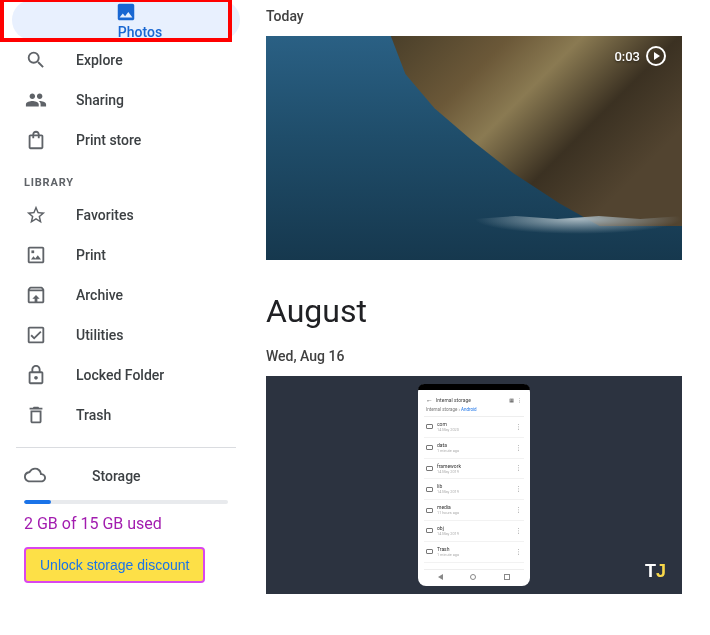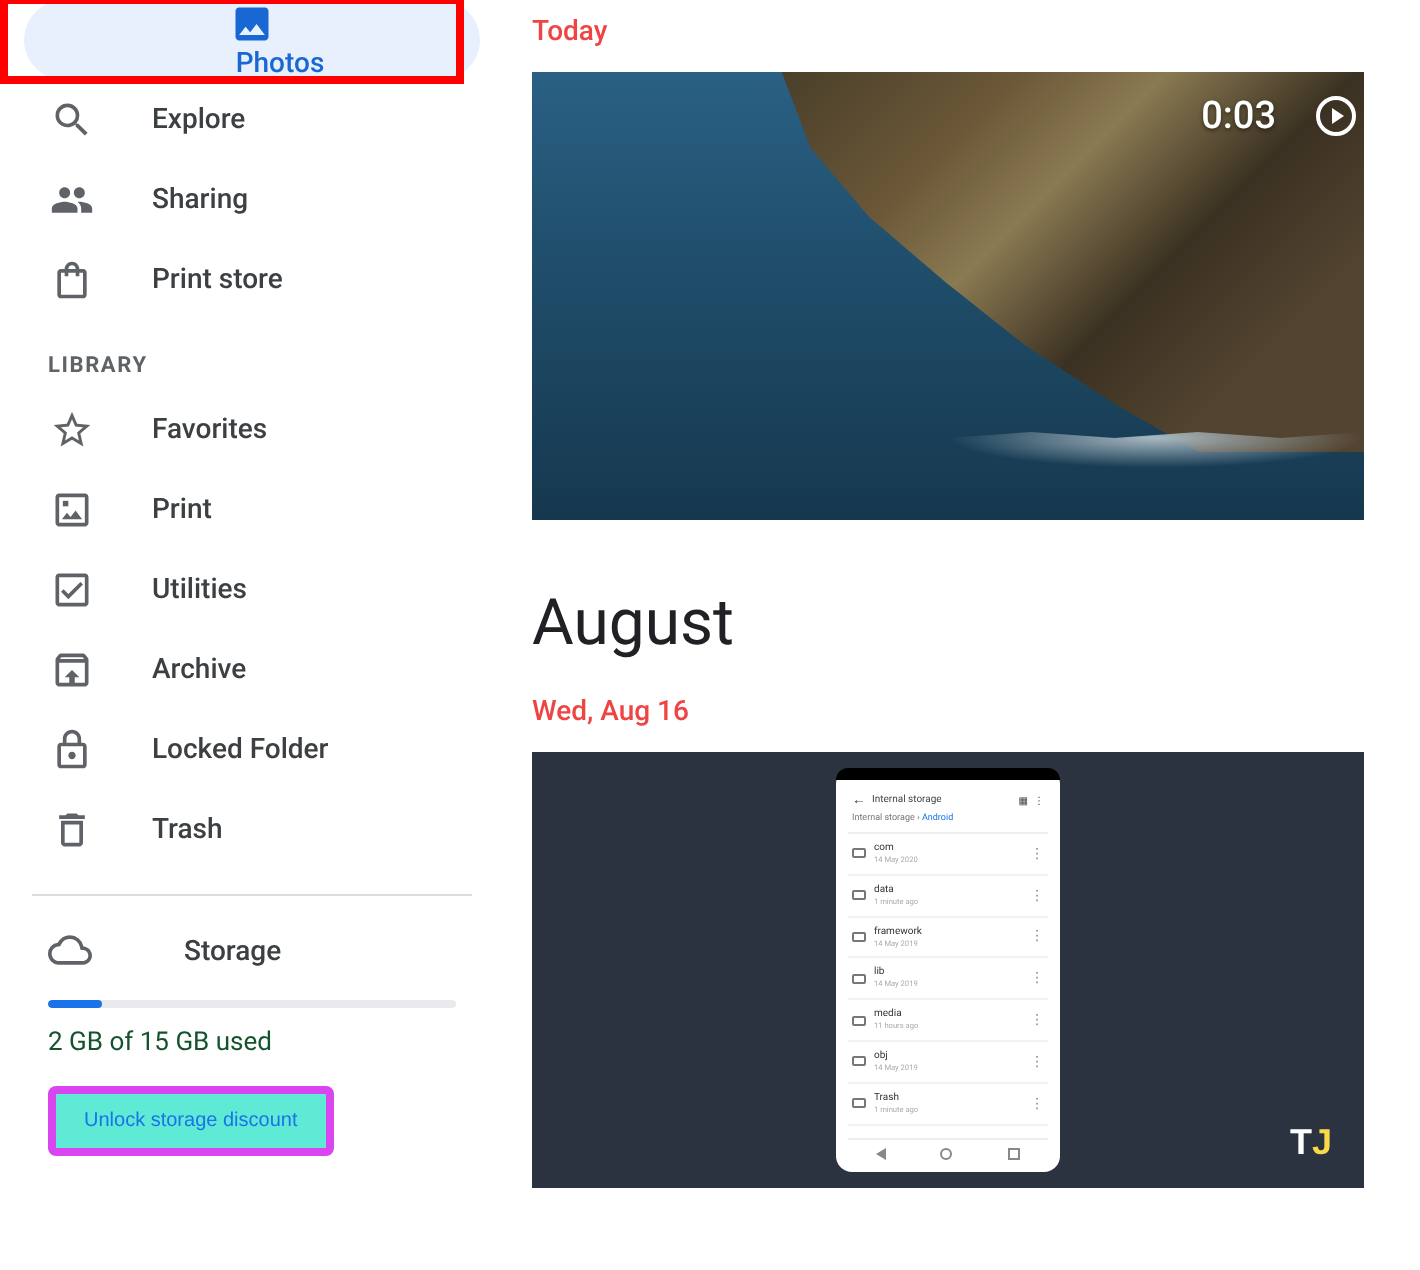--- a/index.html
+++ b/index.html
@@ -86,45 +86,45 @@
     margin: 4px 12px 0 12px;
     overflow: hidden;
   }
   .progress-fill {
     height: 100%;
     width: 13%;
     background: #1a73e8;
     border-radius: 2px;
   }
   .storage-text {
-    font-size: 13px;
-    color: #14532d;
+    font-size: 16px;
+    color: #a21caf;
     padding: 10px 12px 14px 12px;
   }
   .discount-btn {
     display: inline-block;
     margin-left: 12px;
     padding: 8px 14px;
-    border: 4px solid #d946ef;
+    border: 2px solid #d946ef;
     border-radius: 4px;
     color: #1a73e8;
-    font-size: 10px;
+    font-size: 14px;
     font-weight: 500;
-    background: #5eead4;
+    background: #fde047;
     cursor: pointer;
   }
   
   .main {
     flex: 1;
     padding: 8px 16px 0 18px;
   }
   .date-label {
     font-size: 14px;
     font-weight: 500;
-    color: #ef4444;
+    color: #404040;
     margin-bottom: 12px;
   }
   .month-header {
     font-size: 32px;
     font-weight: 400;
     color: #202124;
     margin: 32px 0 18px 0;
   }
   .thumb {
     width: 416px;
@@ -137,23 +137,23 @@
     background: linear-gradient(135deg,#4a3f2a 0%,#6b5838 25%,#8a7a52 40%,#3b3122 60%,#524430 80%);
     clip-path: polygon(100% 0, 100% 100%, 72% 100%, 58% 88%, 42% 72%, 28% 55%, 15% 38%, 5% 20%, 0 0);
   }
   .water-foam {
     position:absolute; bottom:26px; right:0; width:50%; height:30px;
     background: radial-gradient(ellipse at center,#a8b8c0 0%,transparent 70%);
     clip-path: polygon(0 50%, 20% 40%, 40% 50%, 60% 40%, 80% 50%, 100% 40%, 100% 100%, 0 100%);
   }
   .thumb .duration {
     position: absolute;
-    top: 10px; right: 4px;
-    display: flex; align-items: center; gap: 20px;
-    color: #fff; font-size: 19px; font-weight: 500;
+    top: 10px; right: 16px;
+    display: flex; align-items: center; gap: 6px;
+    color: #fff; font-size: 13px; font-weight: 500;
     text-shadow: 0 1px 2px rgba(0,0,0,.5);
   }
   .play-circle {
     width: 20px; height: 20px; border: 2px solid #fff; border-radius: 50%;
     display: flex; align-items: center; justify-content: center;
   }
   .play-circle::after {
     content: ''; width: 0; height: 0;
     border-left: 6px solid #fff;
     border-top: 4px solid transparent;
@@ -258,33 +258,33 @@
           <path d="M19 3H5c-1.1 0-2 .9-2 2v14c0 1.1.9 2 2 2h14c1.1 0 2-.9 2-2V5c0-1.1-.9-2-2-2zm0 16H5V5h14v14zM13.96 12.29l-2.75 3.54-1.96-2.36L6.5 17h11l-3.54-4.71z" fill-rule="evenodd"></path>
           <path d="M7 7h3v3H7z"></path>
         </svg>
     </span>
     <span class="nav-label">Print</span>
   </div>
 
   <div class="nav-item">
     <span class="icon">
       <svg viewBox="0 0 24 24" width="22" height="22">
+          <path d="M20.54 5.23l-1.39-1.68C18.88 3.21 18.47 3 18 3H6c-.47 0-.88.21-1.16.55L3.46 5.23C3.17 5.57 3 6.02 3 6.5V19c0 1.1.9 2 2 2h14c1.1 0 2-.9 2-2V6.5c0-.48-.17-.93-.46-1.27zM6.24 5h11.52l.83 1H5.42l.82-1zM5 19V8h14v11H5zm7-7l-4 4h2.5v3h3v-3H16l-4-4z"></path>
+        </svg>
+    </span>
+    <span class="nav-label">Archive</span>
+  </div>
+
+  <div class="nav-item">
+    <span class="icon">
+      <svg viewBox="0 0 24 24" width="22" height="22">
           <path d="M19 3H5c-1.1 0-2 .9-2 2v14c0 1.1.9 2 2 2h14c1.1 0 2-.9 2-2V5c0-1.1-.9-2-2-2zm0 16H5V5h14v14zM10 17l-4-4 1.41-1.41L10 14.17l6.59-6.59L18 9l-8 8z"></path>
         </svg>
     </span>
     <span class="nav-label">Utilities</span>
-  </div>
-
-  <div class="nav-item">
-    <span class="icon">
-      <svg viewBox="0 0 24 24" width="22" height="22">
-          <path d="M20.54 5.23l-1.39-1.68C18.88 3.21 18.47 3 18 3H6c-.47 0-.88.21-1.16.55L3.46 5.23C3.17 5.57 3 6.02 3 6.5V19c0 1.1.9 2 2 2h14c1.1 0 2-.9 2-2V6.5c0-.48-.17-.93-.46-1.27zM6.24 5h11.52l.83 1H5.42l.82-1zM5 19V8h14v11H5zm7-7l-4 4h2.5v3h3v-3H16l-4-4z"></path>
-        </svg>
-    </span>
-    <span class="nav-label">Archive</span>
   </div>
 
   <div class="nav-item">
     <span class="icon">
       <svg viewBox="0 0 24 24" width="22" height="22">
           <path d="M18 8h-1V6c0-2.76-2.24-5-5-5S7 3.24 7 6v2H6c-1.1 0-2 .9-2 2v10c0 1.1.9 2 2 2h12c1.1 0 2-.9 2-2V10c0-1.1-.9-2-2-2zM9 6c0-1.66 1.34-3 3-3s3 1.34 3 3v2H9V6zm9 14H6V10h12v10zm-6-3c1.1 0 2-.9 2-2s-.9-2-2-2-2 .9-2 2 .9 2 2 2z"></path>
         </svg>
     </span>
     <span class="nav-label">Locked Folder</span>
   </div>

